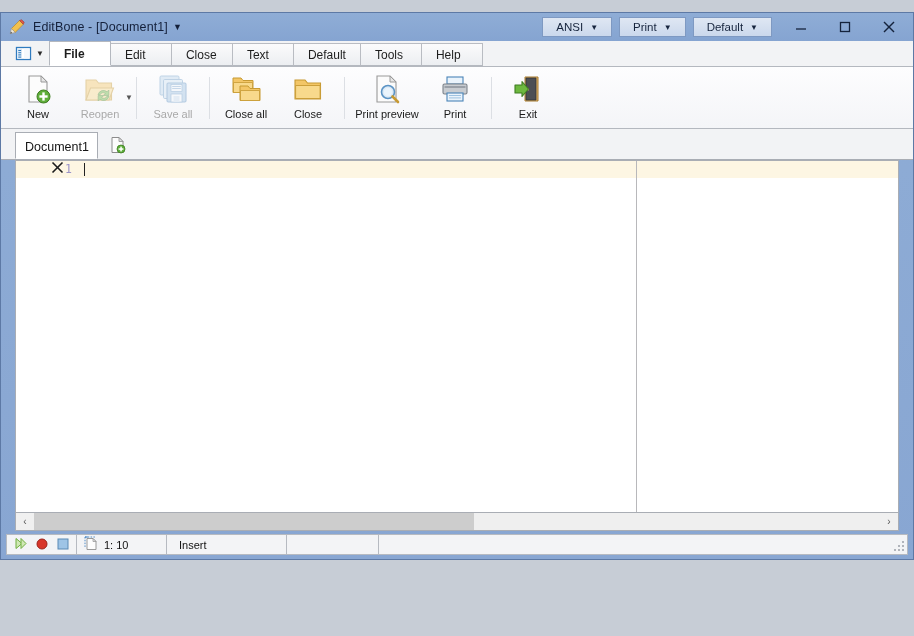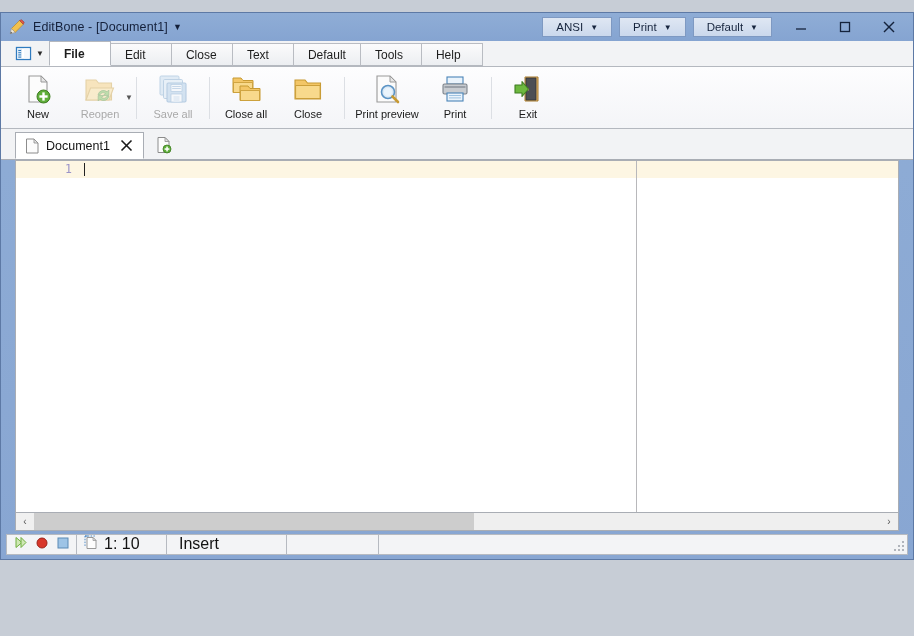--- a/index.html
+++ b/index.html
@@ -134,21 +134,21 @@
     border-bottom: 1px solid #a9adb4;
   }
   .dtab {
     height: 27px;
     display: flex; align-items: center; gap: 7px;
     padding: 0 8px 0 9px;
     background: #ffffff;
     border: 1px solid #a9adb4;
     border-bottom: 1px solid #ffffff;
     position: relative; z-index: 2;
-    font-size: 12.5px; color: #141414;
+    font-size: 12.5px; color: #141414; flex-direction: column;
   }
   .dtab-close {
     width: 16px; height: 16px; display: flex;
     align-items: center; justify-content: center;
     margin-left: 2px;
   }
   .dtab-new {
     width: 30px; height: 26px;
     display: flex; align-items: center; justify-content: center;
     margin-left: 5px; margin-bottom: 1px;
@@ -217,24 +217,24 @@
     padding: 3px 5px 4px 5px;
   }
   #statusbar {
     height: 21px;
     background: #f3f4f6;
     border: 1px solid #b6bac1;
     display: flex; align-items: stretch;
     position: relative;
   }
   .st-cell {
-    display: flex; align-items: flex-start;
+    display: flex; align-items: center;
     border-right: 1px solid #b6bac1;
     padding: 0 8px; gap: 7px;
-    font-size: 16px; color: #121212;
+    font-size: 11px; color: #121212;
   }
   .st-cell.icons { padding: 0 7px; gap: 9px; }
   .st-cell.pos { gap: 6px; padding-left: 7px; min-width: 90px; }
   .st-cell.mode { min-width: 120px; padding-left: 12px; }
   .st-cell.blank1 { min-width: 92px; }
   .st-cell.blank2 { flex: 1 1 auto; border-right: none; }
   .grip {
     position: absolute; right: 2px; bottom: 2px;
     width: 11px; height: 11px;
   }

